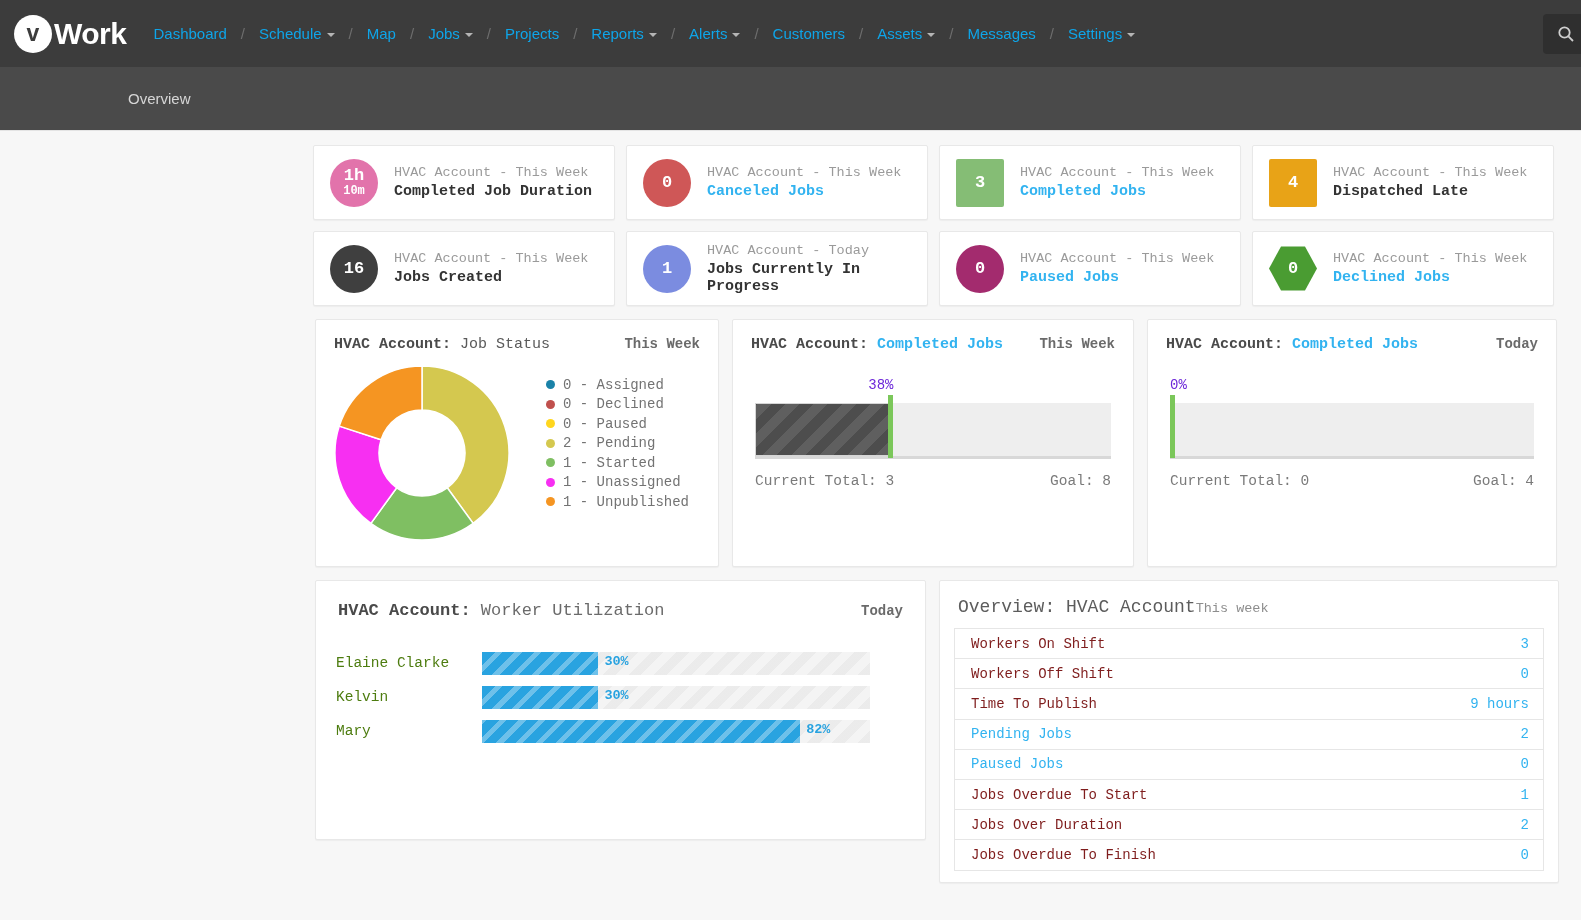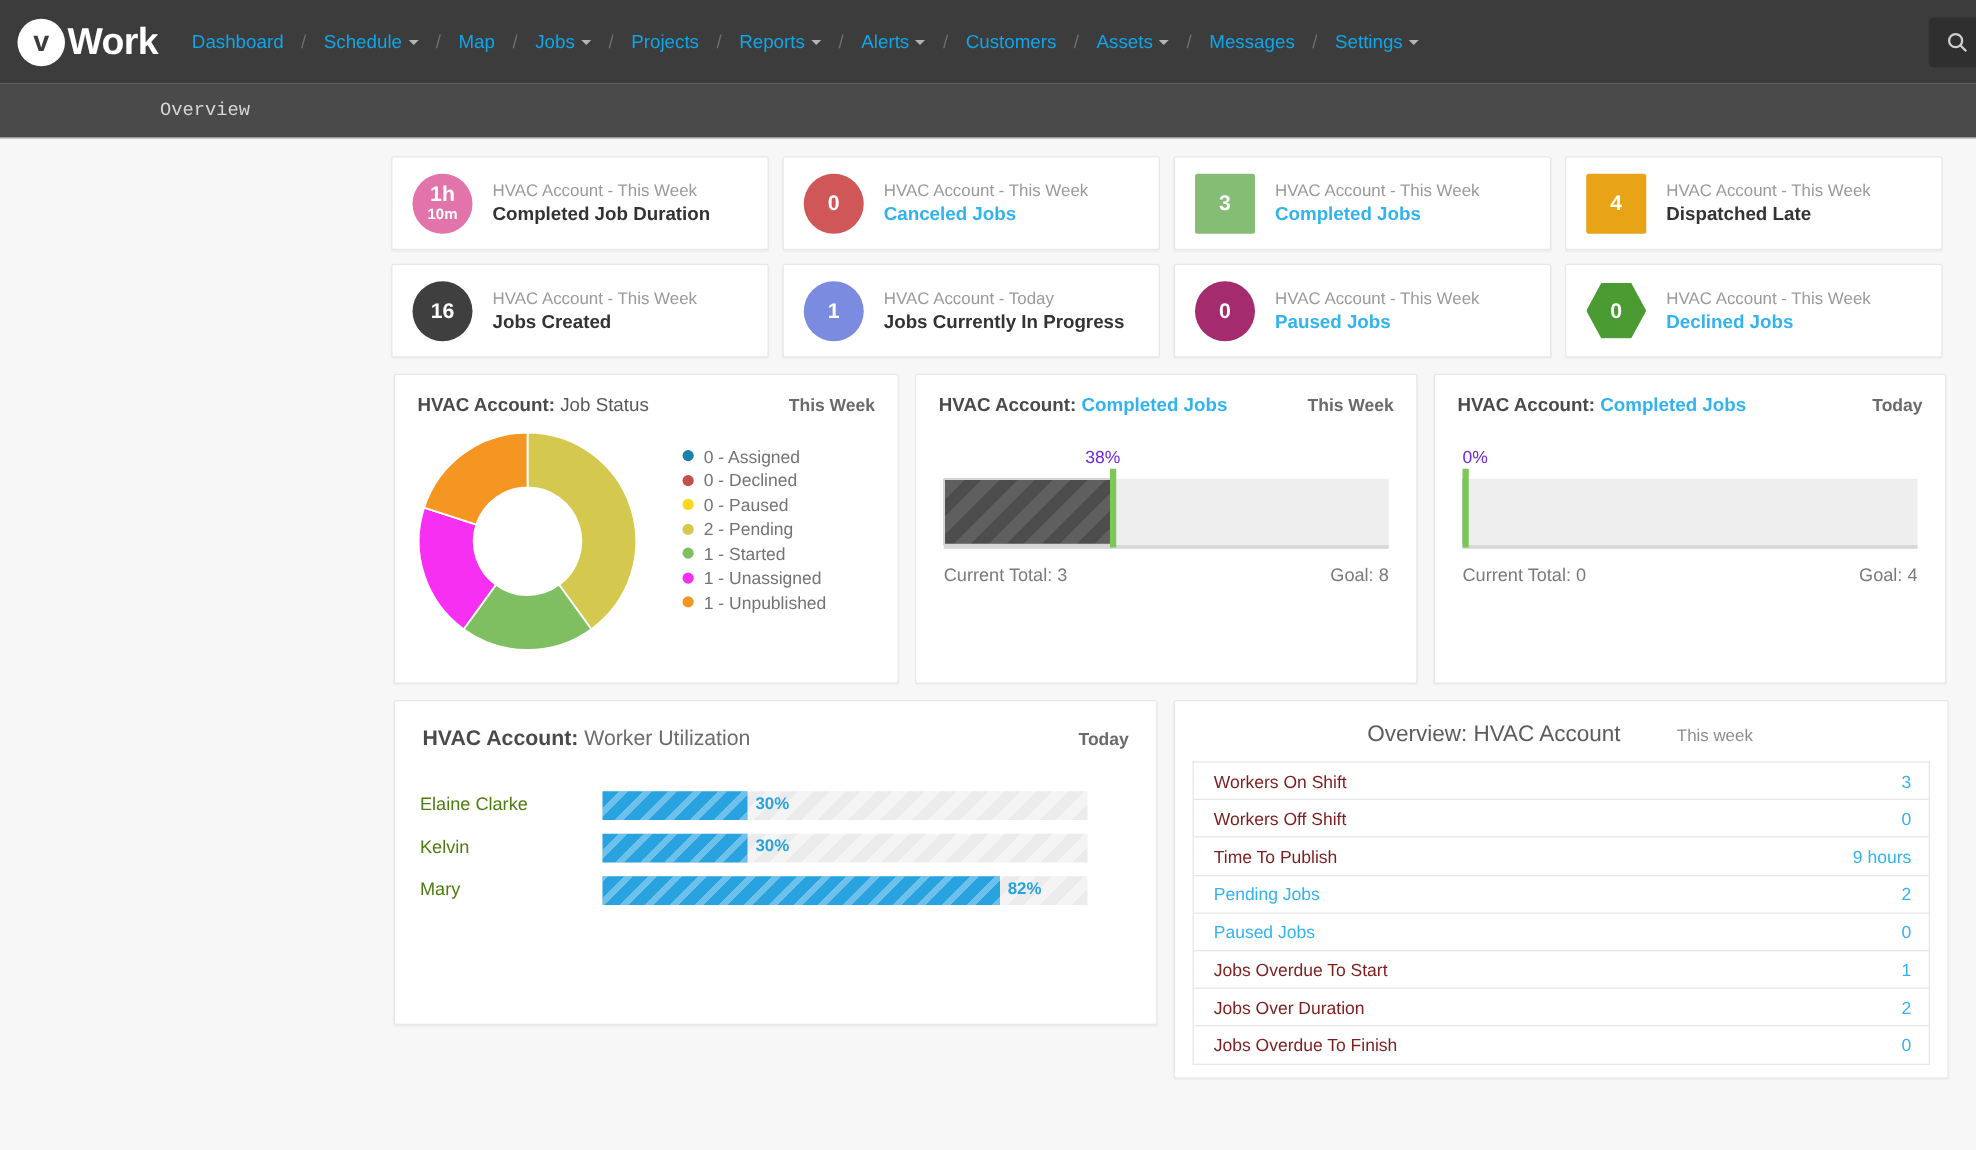--- a/index.html
+++ b/index.html
@@ -41,29 +41,28 @@
   }
   .search-box {
     position: absolute; right: -8px; top: 14px;
     width: 46px; height: 40px; background: #2f2f2f; border-radius: 4px;
     display: flex; align-items: center; justify-content: center; cursor: pointer;
   }
   .search-box svg { display: block; }
 
   
   .subbar {
-    height: 44px; background: #4a4a4a;
+    height: 64px; background: #4a4a4a;
     display: flex; align-items: center; padding-left: 128px;
     border-bottom: 1px solid #e4e4e4;
-    font-family: Liberation Mono, monospace;
   }
   .subbar-item { color: #d6d6d6; font-size: 15px; cursor: pointer; }
 
   
-  .page { padding: 0; }
+  .page { padding: 0; font-family: Liberation Mono, monospace; }
 
   .tile-grid {
     display: grid;
     grid-template-columns: repeat(4, 302px);
     gap: 11px;
     padding: 14px 0 0 313px;
   }
   .tile {
     background: #ffffff; border: 1px solid #e8e8e8; border-radius: 2px;
     height: 75px; display: flex; align-items: center; padding: 0 0 0 16px;
@@ -172,23 +171,22 @@
     background-image: repeating-linear-gradient(
       -45deg, rgba(255,255,255,0.32) 0 5px, rgba(255,255,255,0) 5px 14px);
   }
   .wbar-pct {
     position: absolute; top: 2px; font-size: 13.5px;
     font-weight: bold; color: #29a3e0; white-space: nowrap;
   }
 
   .overview-card { height: 303px; }
   .ov-head {
-    display: flex; align-items: baseline; justify-content: center;
+    display: flex; align-items: baseline; justify-content: flex-start;
     padding: 16px 20px 0 18px;
-    gap: 45px;
   }
   .ov-title { font-size: 18px; color: #5c5c5c; }
   .ov-period { font-size: 13.5px; color: #8d8d8d; }
   .ov-table { margin: 11px 14px 0 14px; border: 1px solid #e6e6e6; border-bottom: none; }
   .ov-row {
     display: flex; align-items: center; justify-content: space-between;
     height: 30.2px; padding: 0 14px 0 16px;
     border-bottom: 1px solid #e6e6e6; font-size: 14px;
   }
   .ov-label { color: #7f1d1d; }

